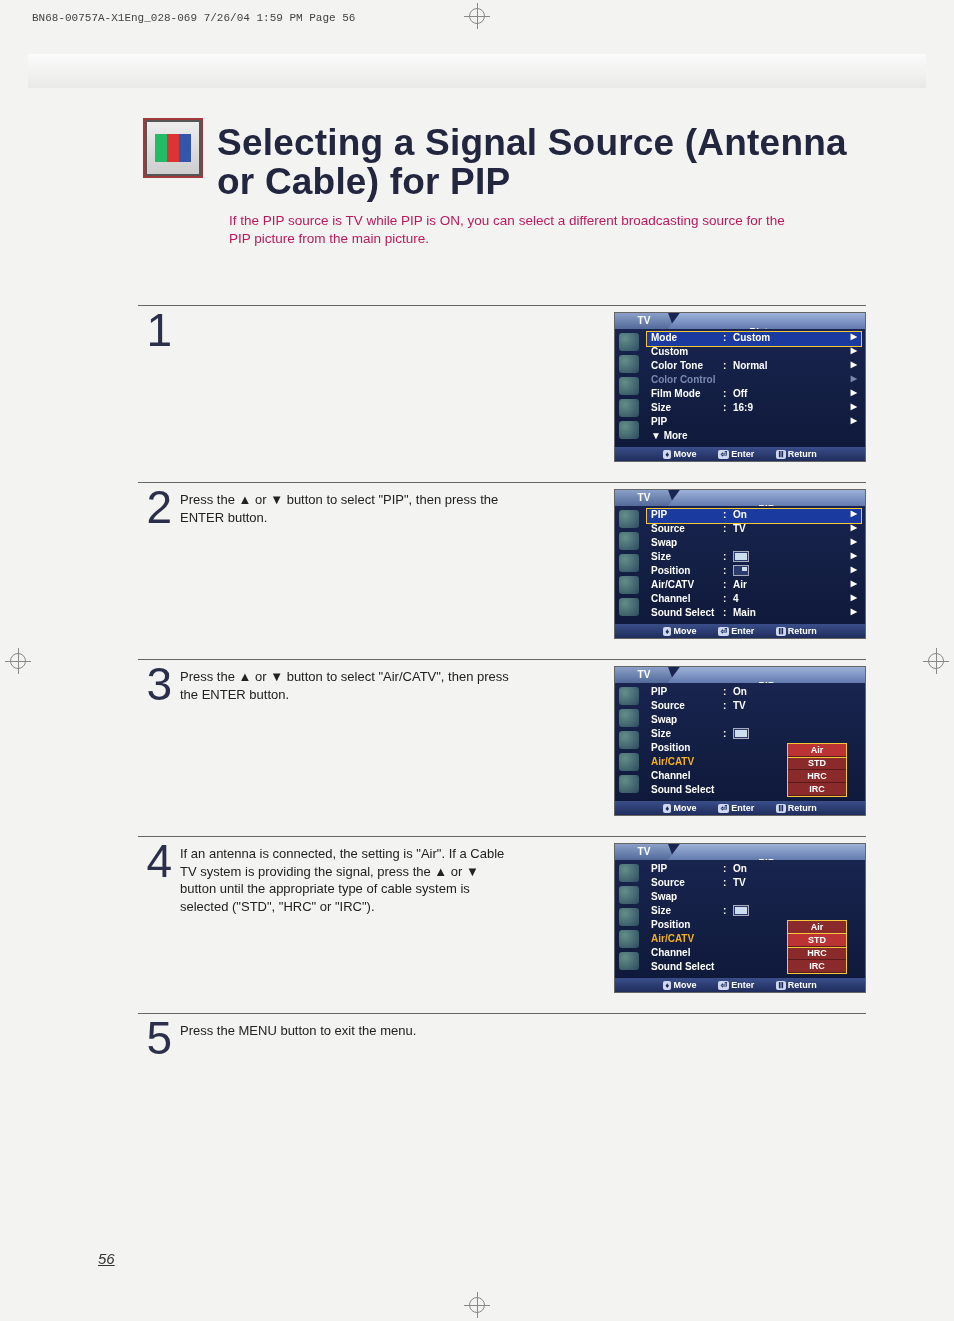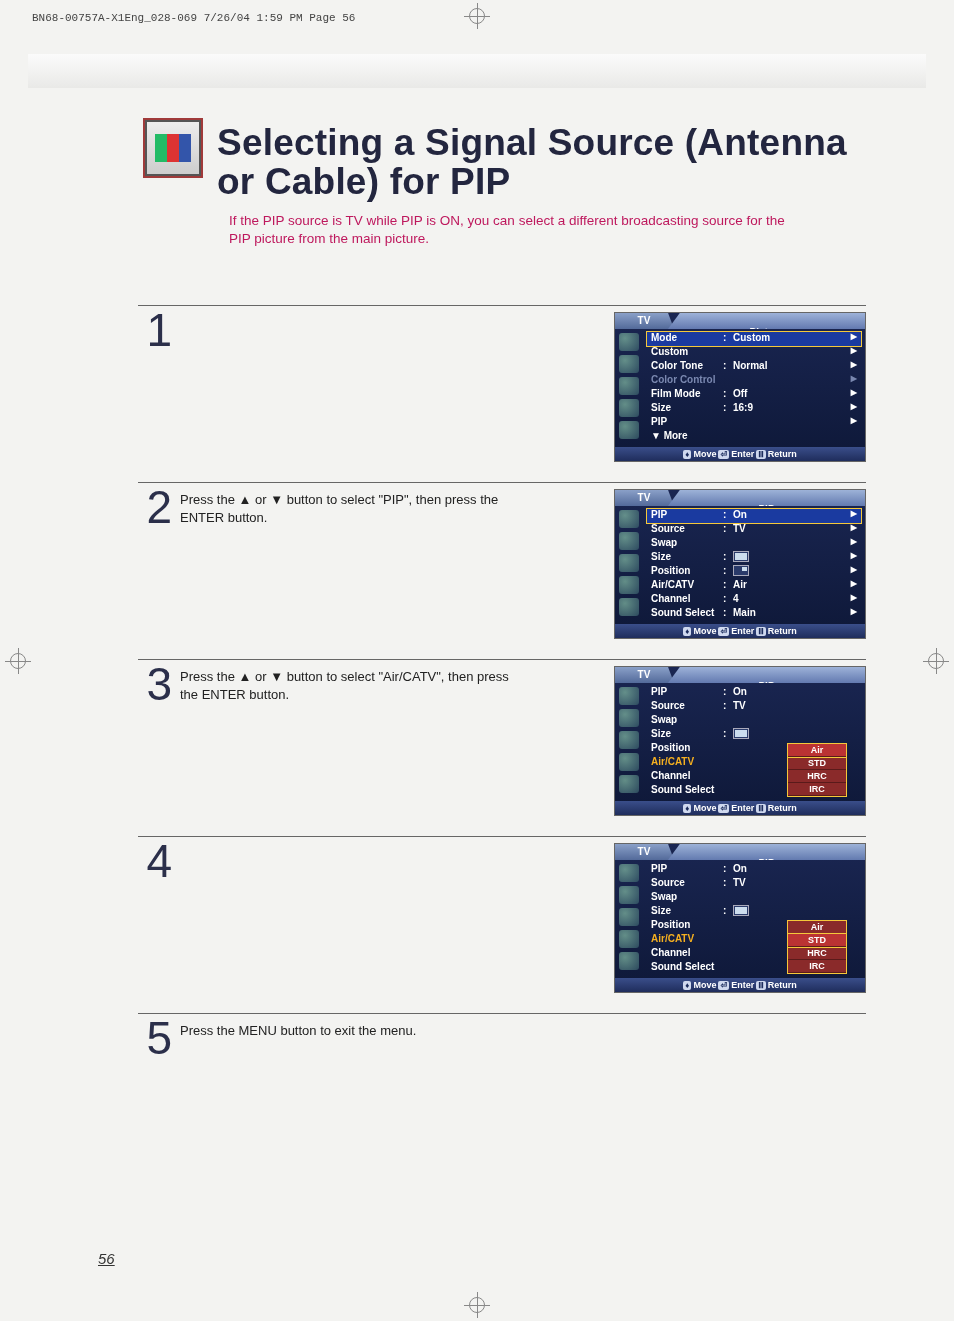--- a/index.html
+++ b/index.html
@@ -214,21 +214,21 @@
     position: absolute;
     right: 18px;
     border: 1px solid #f5c83a;
     width: 58px;
   }
 
   .osd-footer {
     background: linear-gradient(#3a4e8a,#1f2d5c);
     display: flex;
     justify-content: center;
-    gap: 2px;
+    gap: 22px;
     font-size: 9px;
     padding: 2px 0;
   }
   .osd-footer span.ico {
     display: inline-block;
     font-size: 8px;
     margin-right: 2px;
     background: #cfd8ee;
     color: #1a2a5a;
     border-radius: 2px;
@@ -492,20 +492,21 @@
           </div>
           <div class="osd-footer">
             <span><span class="ico">♦</span>Move</span>
             <span><span class="ico">⏎</span>Enter</span>
             <span><span class="ico">Ⅲ</span>Return</span>
           </div>
         </div>
       </div>
       <div class="step-row">
         <div class="step-num">4</div>
+        <div class="step-text">If an antenna is connected, the setting is "Air". If a Cable TV system is providing the signal, press the ▲ or ▼ button until the appropriate type of cable system is selected ("STD", "HRC" or "IRC").</div>
         <div class="osd">
           <div class="osd-header">
             <div class="osd-tab">TV</div>
             <div class="osd-title">PIP</div>
           </div>
           <div class="osd-body" style="position: relative;">
             <div class="osd-icons">
               <div class="osd-ico"></div>
               <div class="osd-ico"></div>
               <div class="osd-ico"></div>

